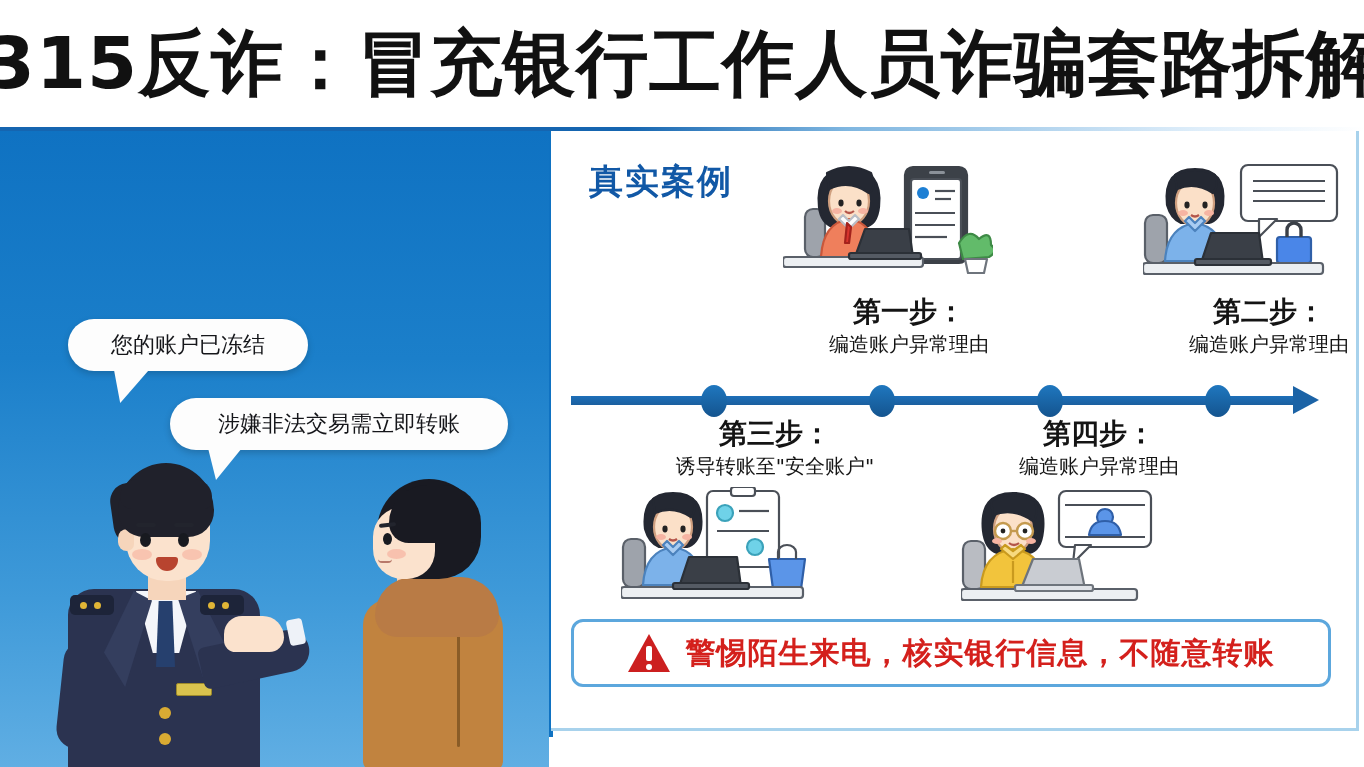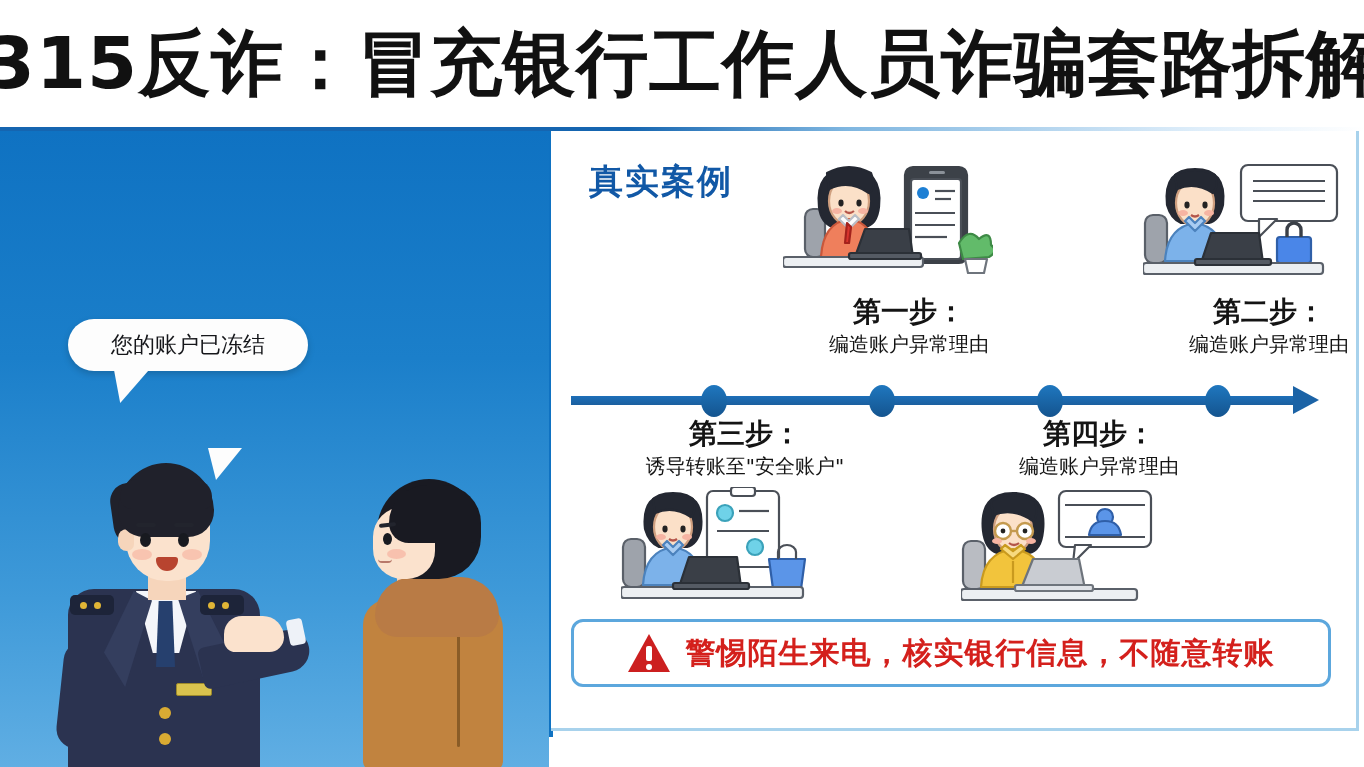--- a/index.html
+++ b/index.html
@@ -116,21 +116,21 @@
               font-family:"DejaVu Sans","Liberation Sans",sans-serif; }
 
   
   .step-lbl { position:absolute; text-align:center; width:260px;
               font-family:"DejaVu Sans","Liberation Sans",sans-serif; color:#141414; }
   .step-lbl .k { display:block; font-size:28px; font-weight:bold; line-height:1.35; }
   .step-lbl .d { display:block; font-size:20px; line-height:1.35; }
 
   .s1-lbl { left:228px; top:162px; }
   .s2-lbl { left:588px; top:162px; }
-  .s3-lbl { left:64px; top:284px; }
+  .s3-lbl { left:94px; top:284px; }
   .s4-lbl { left:418px; top:284px;text-align:center; }
 
   
   .tl { position:absolute; left:20px; top:252px; width:770px; height:34px; }
   .tl-line { position:absolute; left:0; top:13px; height:9px; width:728px;
              background:linear-gradient(to bottom,#1d6fb8,#1b5f9f); }
   .tl-arrow { position:absolute; left:722px; top:3px; width:0; height:0;
               border-top:14px solid transparent; border-bottom:14px solid transparent;
               border-left:26px solid #1b63a6; }
   .tl-dot { position:absolute; top:2px; width:26px; height:32px; border-radius:50%;
@@ -163,20 +163,23 @@
   </div>
   <div class="title-rule"></div>
 
   <div class="left-panel">
 
     <div class="bubble bubble-1">
       <span>您的账户已冻结</span>
     </div>
     <div class="tail tail-1"></div>
 
+    <div class="bubble bubble-2">
+      <span>涉嫌非法交易需立即转账</span>
+    </div>
     <div class="tail tail-2"></div>
 
     <div class="officer">
 
       <div class="ofc-armL"></div>
       <div class="ofc-body"></div>
       <div class="ofc-shirt"></div>
       <div class="ofc-tie"></div>
       <div class="ofc-lapelL"></div>
       <div class="ofc-lapelR"></div>

